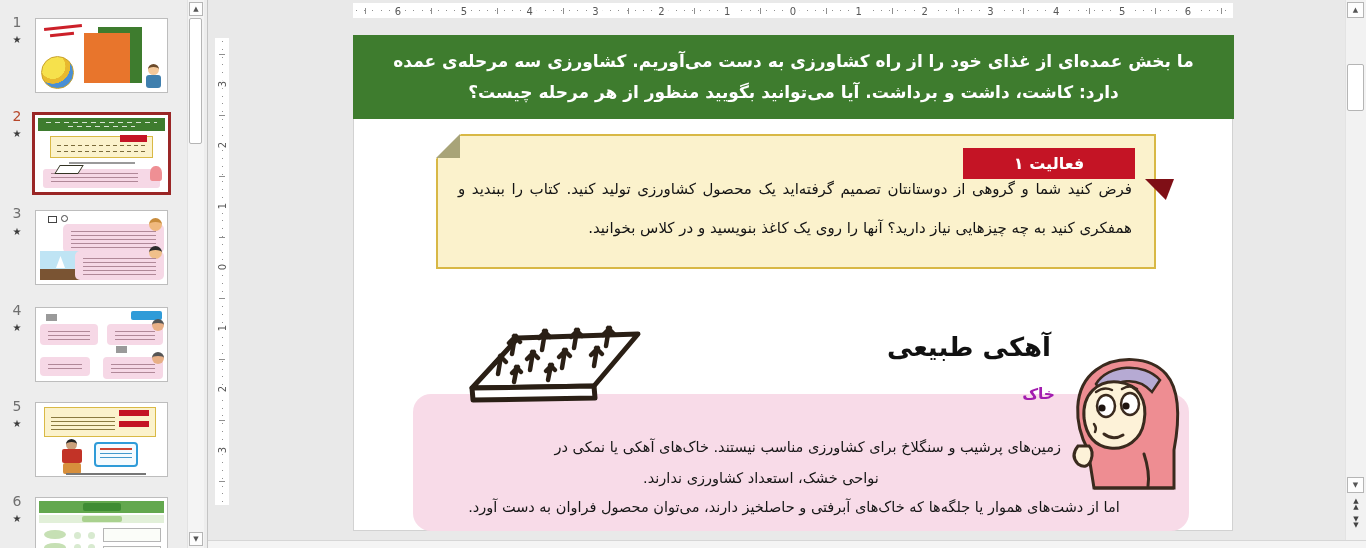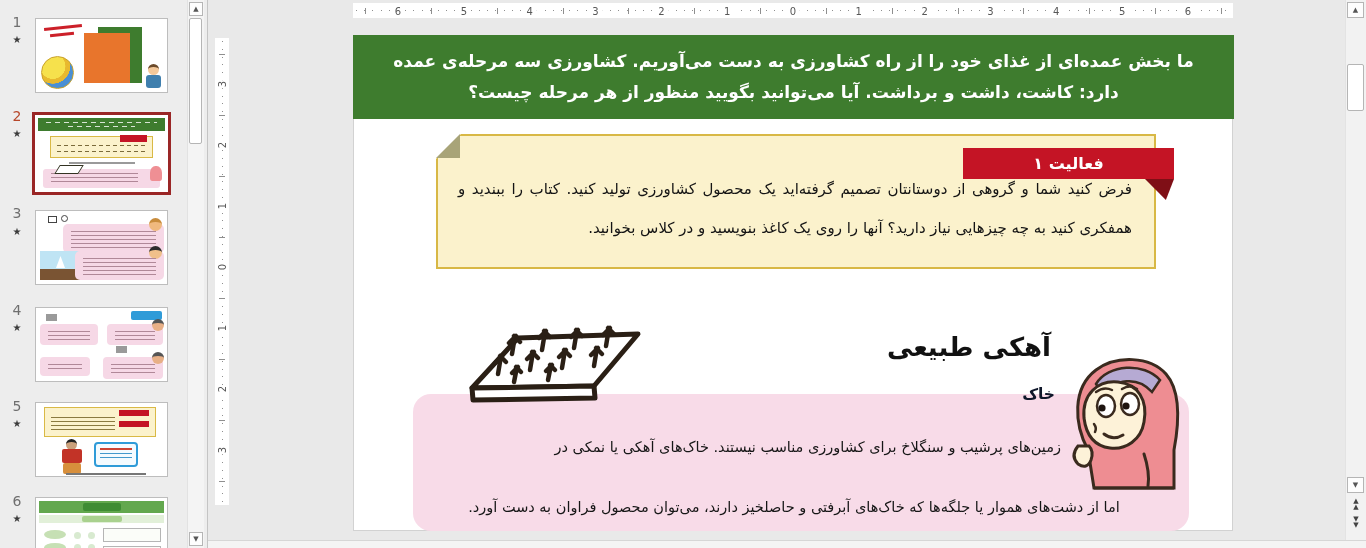--- a/index.html
+++ b/index.html
@@ -98,29 +98,29 @@
 
   
   #slide { left:353px; top:35px; width:880px; height:496px; background:#fff; border:1px solid #d2d2d2; }
   #slide > div { position:absolute; }
   #greenbar { left:-1px; top:-1px; width:881px; height:84px; background:#3e7c2e; }
   #greenbar .txt { position:absolute; left:26px; right:26px; top:50%; transform:translateY(-50%);
      color:#fff; font-size:17px; line-height:31px; font-weight:bold; text-align:center; direction:rtl; }
   #notebox { left:82px; top:98px; width:720px; height:135px; background:#fbf2cc; border:2px solid #d8b845;
      clip-path:polygon(25px 0,100% 0,100% 100%,0 100%,0 25px); }
   #notefold { left:82px; top:98px; width:24px; height:24px; background:#a8a478; clip-path:polygon(100% 0,100% 100%,0 100%); }
-  #ribbon { left:609px; top:112px; width:211px; height:31px; background:#c41425; color:#fff; font-weight:bold;
+  #ribbon { left:609px; top:112px; width:172px; height:31px; background:#c41425; color:#fff; font-weight:bold;
      font-size:16px; line-height:31px; text-align:center; direction:rtl; z-index:3; }
   #ribbonfold { left:791px; top:143px; width:29px; height:21px; background:#7f0f16; clip-path:polygon(0 0,100% 0,72% 100%); z-index:2; }
   #activity-text { left:104px; top:134px; width:674px; font-size:15px; line-height:39px; color:#141414;
      direction:rtl; text-align:justify; }
   #question { right:43px; top:250px; font-size:15px; color:#1a1a1a; direction:rtl; white-space:nowrap; }
   #sec-title { right:181px; top:296px; font-size:26px; font-weight:bold; color:#111; direction:rtl; white-space:nowrap; }
   #pinkbox { left:59px; top:358px; width:776px; height:137px; background:#f8dbe8; border-radius:18px; }
-  #soil-title { right:177px; top:349px; font-size:15.5px; font-weight:bold; color:#0f172a; direction:rtl; z-index:2; }
+  #soil-title { right:177px; top:349px; font-size:15.5px; font-weight:bold; color:#a21caf; direction:rtl; z-index:2; }
   .soil-line { font-size:14.5px; color:#161616; direction:rtl; white-space:nowrap; z-index:2; }
   #soil-l1 { right:171px; top:372px; }
   #soil-l2 { right:171px; top:403px; }
   #soil-l3 { right:171px; top:434px; width:600px; text-align:center; }
   #soil-l4 { left:70px; top:463px; width:740px; text-align:center; }
   #field-art { left:100px; top:278px; width:192px; height:98px; z-index:2; }
   #girl-art { left:710px; top:318px; width:124px; height:142px; z-index:2; }
 
   
   .sb-track-r { left:1345px; top:0; width:21px; height:548px; background:#f2f2f2; border-left:1px solid #e3e3e3; }
@@ -330,20 +330,21 @@
         <path d="M94,66 l2,-10 m2,-5 l-6,6 m4,-6 l5,5"></path>
       </g>
     </svg>
   </div>
 
   <div id="sec-title">آهکی طبیعی</div>
 
   <div id="pinkbox"></div>
   <div id="soil-title">خاک</div>
   <div class="soil-line" id="soil-l2">زمین‌های پرشیب و سنگلاخ برای کشاورزی مناسب نیستند. خاک‌های آهکی یا نمکی در</div>
+  <div class="soil-line" id="soil-l3">نواحی خشک، استعداد کشاورزی ندارند.</div>
   <div class="soil-line" id="soil-l4">اما از دشت‌های هموار یا جلگه‌ها که خاک‌های آبرفتی و حاصلخیز دارند، می‌توان محصول فراوان به دست آورد.</div>
 
   <div id="girl-art">
     <svg width="124" height="142" viewBox="0 0 124 142">
       <path d="M24,96 C10,70 8,34 32,16 C52,1 86,2 102,20 C116,36 116,64 110,96 L110,134 L30,134 Z" fill="#ee8d92" stroke="#3a2a1e" stroke-width="3"></path>
       <path d="M32,30 C44,10 80,8 96,26 L88,38 C74,22 50,24 40,42 Z" fill="#b6aad3" stroke="#3a2a1e" stroke-width="2.5"></path>
       <path d="M20,64 C18,40 34,26 54,28 C74,30 84,46 80,68 C77,86 62,96 46,94 C30,92 22,80 20,64 Z" fill="#fdf2d8" stroke="#3a2a1e" stroke-width="3"></path>
       <ellipse cx="42" cy="52" rx="9" ry="11" fill="#fff" stroke="#3a2a1e" stroke-width="2.5"></ellipse>
       <ellipse cx="66" cy="50" rx="9" ry="11" fill="#fff" stroke="#3a2a1e" stroke-width="2.5"></ellipse>
       <circle cx="38" cy="54" r="3.6" fill="#1e1410"></circle>

